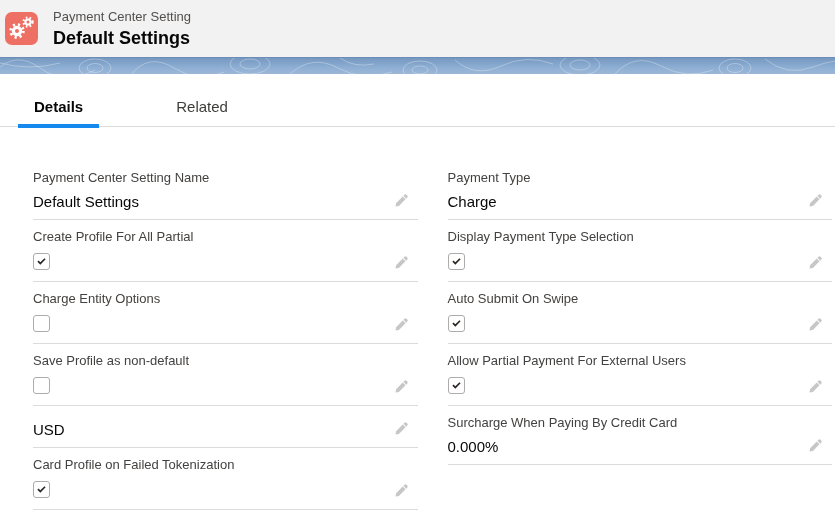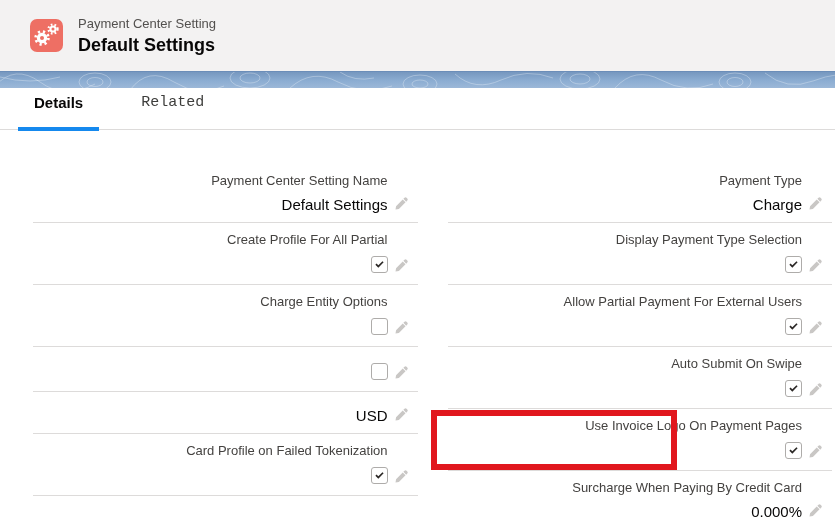--- a/index.html
+++ b/index.html
@@ -5,22 +5,22 @@
   * { box-sizing: border-box; }
   html,body { margin:0; padding:0; }
   body {
     width:835px; height:527px; overflow:hidden;
     font-family:"Liberation Sans","DejaVu Sans",sans-serif;
     background:#ffffff; color:#080707;
   }
 
   
   .record-header{
-    height:71px; background:#f3f2f2;
-    display:flex; align-items:center; padding-left:30px;
+    height:57px; background:#f3f2f2;
+    display:flex; align-items:center; padding-left:5px;
   }
   .record-icon{
     width:33px; height:33px; border-radius:7px; background:#ee6f64;
     position:relative; flex:none;
   }
   .record-icon svg{ position:absolute; }
   .titles{ margin-left:15px; }
   .entity-label{ font-size:13px; color:#52504e; line-height:16px; }
   .record-title{ font-size:18px; font-weight:bold; color:#080707; margin:2px 0 0 0; line-height:22px; }
 
@@ -28,41 +28,41 @@
   .banner{
     height:17px; width:100%;
     background:linear-gradient(#7697bf, #8cadd2 55%, #9cb8d8);
     border-top:1px solid #6b8db8;
     position:relative; overflow:hidden;
   }
   .banner svg{ position:absolute; top:0; left:0; }
 
   
   .tabbar{
-    display:flex; 
-    margin-top:6px; padding-left:18px;
+    display:flex; align-items:flex-end;
+    margin-top:17px; padding-left:18px;
     border-bottom:1px solid #dddbda;
     height:36px;
+    gap:35px;
   }
   .tab{
     padding:0 16px 9px; font-size:15px; color:#3e3e3c;
     border-bottom:4px solid transparent; margin-bottom:-2px; cursor:pointer;
   }
   .tab.active{ font-weight:bold; color:#080707; border-bottom-color:#1589ee; }
-  .tab + .tab{ margin-left:26px;font-family:Liberation Mono, monospace; }
+  .tab + .tab{ margin-left:26px; }
 
   
   .detail-grid{
     display:grid; grid-template-columns:1fr 1fr; column-gap:30px;
     padding:34px 3px 0 33px;
   }
   .field-row{
     position:relative; border-bottom:1px solid #dddbda;
     padding:8px 30px 7px 0;
-    text-align:right;
   }
   .field-label{ font-size:13px; color:#444240; line-height:17px; }
   .field-value{ font-size:15px; color:#080707; line-height:20px; margin-top:6px; }
   .checkbox{
     display:inline-block; width:17px; height:17px;
     border:1px solid #aeacaa; border-radius:3px; background:#fff;
     margin-top:8px; position:relative;
   }
   .checkbox svg{ display:block; margin:2px; }
   .pencil{
@@ -141,21 +141,21 @@
           </svg></span>
       </div>
       <div class="field-row"><div class="field-label">Create Profile For All Partial</div><span class="checkbox checked"><svg width="11" height="11" viewBox="0 0 16 16">
             <path d="M6.3 12.6 L2 8.3 l1.7-1.7 2.6 2.6 6-6 L14 4.9 z" fill="#2b2826"></path>
           </svg></span><span class="pencil"><svg width="15" height="15" viewBox="0 0 16 16">
             <path d="M11.2 1.8 a1.6 1.6 0 0 1 2.2 0 l0.8 0.8 a1.6 1.6 0 0 1 0 2.2 L13 6 10 3 z M9.3 3.7 l3 3 L5.2 13.8 1.6 14.4 2.2 10.8 z" fill="#c9c7c5"></path>
           </svg></span></div>
       <div class="field-row"><div class="field-label">Charge Entity Options</div><span class="checkbox"></span><span class="pencil"><svg width="15" height="15" viewBox="0 0 16 16">
             <path d="M11.2 1.8 a1.6 1.6 0 0 1 2.2 0 l0.8 0.8 a1.6 1.6 0 0 1 0 2.2 L13 6 10 3 z M9.3 3.7 l3 3 L5.2 13.8 1.6 14.4 2.2 10.8 z" fill="#c9c7c5"></path>
           </svg></span></div>
-      <div class="field-row"><span class="checkbox"></span><span class="pencil"><svg width="15" height="15" viewBox="0 0 16 16">
+      <div class="field-row"><div class="field-label">Save Profile as non-default</div><span class="checkbox"></span><span class="pencil"><svg width="15" height="15" viewBox="0 0 16 16">
             <path d="M11.2 1.8 a1.6 1.6 0 0 1 2.2 0 l0.8 0.8 a1.6 1.6 0 0 1 0 2.2 L13 6 10 3 z M9.3 3.7 l3 3 L5.2 13.8 1.6 14.4 2.2 10.8 z" fill="#c9c7c5"></path>
           </svg></span></div>
       <div class="field-row">
         <div class="field-value">USD</div>
         <span class="pencil"><svg width="15" height="15" viewBox="0 0 16 16">
             <path d="M11.2 1.8 a1.6 1.6 0 0 1 2.2 0 l0.8 0.8 a1.6 1.6 0 0 1 0 2.2 L13 6 10 3 z M9.3 3.7 l3 3 L5.2 13.8 1.6 14.4 2.2 10.8 z" fill="#c9c7c5"></path>
           </svg></span>
       </div>
       <div class="field-row"><div class="field-label">Card Profile on Failed Tokenization</div><span class="checkbox checked"><svg width="11" height="11" viewBox="0 0 16 16">
             <path d="M6.3 12.6 L2 8.3 l1.7-1.7 2.6 2.6 6-6 L14 4.9 z" fill="#2b2826"></path>
@@ -169,35 +169,30 @@
         <div class="field-value">Charge</div>
         <span class="pencil"><svg width="15" height="15" viewBox="0 0 16 16">
             <path d="M11.2 1.8 a1.6 1.6 0 0 1 2.2 0 l0.8 0.8 a1.6 1.6 0 0 1 0 2.2 L13 6 10 3 z M9.3 3.7 l3 3 L5.2 13.8 1.6 14.4 2.2 10.8 z" fill="#c9c7c5"></path>
           </svg></span>
       </div>
       <div class="field-row"><div class="field-label">Display Payment Type Selection</div><span class="checkbox checked"><svg width="11" height="11" viewBox="0 0 16 16">
             <path d="M6.3 12.6 L2 8.3 l1.7-1.7 2.6 2.6 6-6 L14 4.9 z" fill="#2b2826"></path>
           </svg></span><span class="pencil"><svg width="15" height="15" viewBox="0 0 16 16">
             <path d="M11.2 1.8 a1.6 1.6 0 0 1 2.2 0 l0.8 0.8 a1.6 1.6 0 0 1 0 2.2 L13 6 10 3 z M9.3 3.7 l3 3 L5.2 13.8 1.6 14.4 2.2 10.8 z" fill="#c9c7c5"></path>
           </svg></span></div>
+      <div class="field-row"><div class="field-label">Auto Submit On Swipe</div><span class="checkbox checked"><svg width="11" height="11" viewBox="0 0 16 16">
+            <path d="M6.3 12.6 L2 8.3 l1.7-1.7 2.6 2.6 6-6 L14 4.9 z" fill="#2b2826"></path>
+          </svg></span><span class="pencil"><svg width="15" height="15" viewBox="0 0 16 16">
+            <path d="M11.2 1.8 a1.6 1.6 0 0 1 2.2 0 l0.8 0.8 a1.6 1.6 0 0 1 0 2.2 L13 6 10 3 z M9.3 3.7 l3 3 L5.2 13.8 1.6 14.4 2.2 10.8 z" fill="#c9c7c5"></path>
+          </svg></span></div>
       <div class="field-row"><div class="field-label">Allow Partial Payment For External Users</div><span class="checkbox checked"><svg width="11" height="11" viewBox="0 0 16 16">
             <path d="M6.3 12.6 L2 8.3 l1.7-1.7 2.6 2.6 6-6 L14 4.9 z" fill="#2b2826"></path>
           </svg></span><span class="pencil"><svg width="15" height="15" viewBox="0 0 16 16">
             <path d="M11.2 1.8 a1.6 1.6 0 0 1 2.2 0 l0.8 0.8 a1.6 1.6 0 0 1 0 2.2 L13 6 10 3 z M9.3 3.7 l3 3 L5.2 13.8 1.6 14.4 2.2 10.8 z" fill="#c9c7c5"></path>
           </svg></span></div>
-      <div class="field-row"><div class="field-label">Auto Submit On Swipe</div><span class="checkbox checked"><svg width="11" height="11" viewBox="0 0 16 16">
-            <path d="M6.3 12.6 L2 8.3 l1.7-1.7 2.6 2.6 6-6 L14 4.9 z" fill="#2b2826"></path>
-          </svg></span><span class="pencil"><svg width="15" height="15" viewBox="0 0 16 16">
-            <path d="M11.2 1.8 a1.6 1.6 0 0 1 2.2 0 l0.8 0.8 a1.6 1.6 0 0 1 0 2.2 L13 6 10 3 z M9.3 3.7 l3 3 L5.2 13.8 1.6 14.4 2.2 10.8 z" fill="#c9c7c5"></path>
-          </svg></span></div>
-      <div class="field-row highlighted"><div class="field-label">Use Invoice Logo On Payment Pages</div><span class="checkbox checked"><svg width="11" height="11" viewBox="0 0 16 16">
-            <path d="M6.3 12.6 L2 8.3 l1.7-1.7 2.6 2.6 6-6 L14 4.9 z" fill="#2b2826"></path>
-          </svg></span><span class="pencil"><svg width="15" height="15" viewBox="0 0 16 16">
-            <path d="M11.2 1.8 a1.6 1.6 0 0 1 2.2 0 l0.8 0.8 a1.6 1.6 0 0 1 0 2.2 L13 6 10 3 z M9.3 3.7 l3 3 L5.2 13.8 1.6 14.4 2.2 10.8 z" fill="#c9c7c5"></path>
-          </svg></span><span class="highlight-box"></span></div>
       <div class="field-row">
         <div class="field-label">Surcharge When Paying By Credit Card</div>
         <div class="field-value">0.000%</div>
         <span class="pencil"><svg width="15" height="15" viewBox="0 0 16 16">
             <path d="M11.2 1.8 a1.6 1.6 0 0 1 2.2 0 l0.8 0.8 a1.6 1.6 0 0 1 0 2.2 L13 6 10 3 z M9.3 3.7 l3 3 L5.2 13.8 1.6 14.4 2.2 10.8 z" fill="#c9c7c5"></path>
           </svg></span>
       </div>
     </div>
 </main>
 

